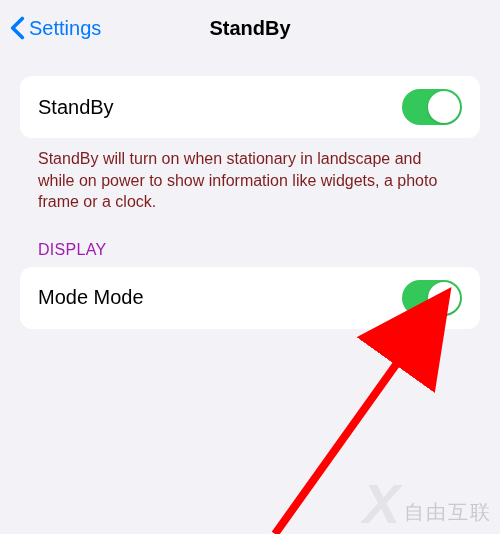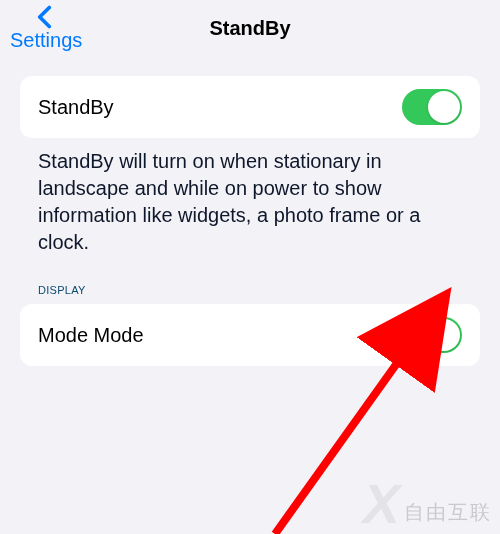--- a/index.html
+++ b/index.html
@@ -21,21 +21,20 @@
       height: 56px;
       position: relative;
       padding: 0 10px;
     }
     .back-button {
       display: flex;
       align-items: center;
       color: #007aff;
       font-size: 20px;
       cursor: pointer;
-      flex-direction: column;
     }
     .back-chevron {
       width: 15px;
       height: 24px;
       margin-right: 4px;
     }
     .header-title {
       position: absolute;
       left: 50%;
       transform: translateX(-50%);
@@ -43,41 +42,41 @@
       font-weight: 600;
       color: #000;
     }
     .content {
       padding: 20px 20px 0 20px;
     }
     .section {
       margin-bottom: 28px;
     }
     .section-header {
-      font-size: 11px;
-      color: #0c4a6e;
+      font-size: 16px;
+      color: #a21caf;
       text-transform: uppercase;
       padding: 0 18px 8px 18px;
       letter-spacing: 0.3px;
     }
     .cell {
       background: #ffffff;
       border-radius: 12px;
       padding: 13px 18px;
       display: flex;
       align-items: center;
       justify-content: space-between;
     }
     .cell-label {
       font-size: 20px;
       color: #000;
     }
     .section-footer {
-      font-size: 20px;
-      color: #0f172a;
+      font-size: 16px;
+      color: #7f1d1d;
       padding: 10px 18px 0 18px;
       line-height: 1.35;
     }
     .toggle {
       width: 60px;
       height: 36px;
       background: #34c759;
       border-radius: 18px;
       position: relative;
       cursor: pointer;

